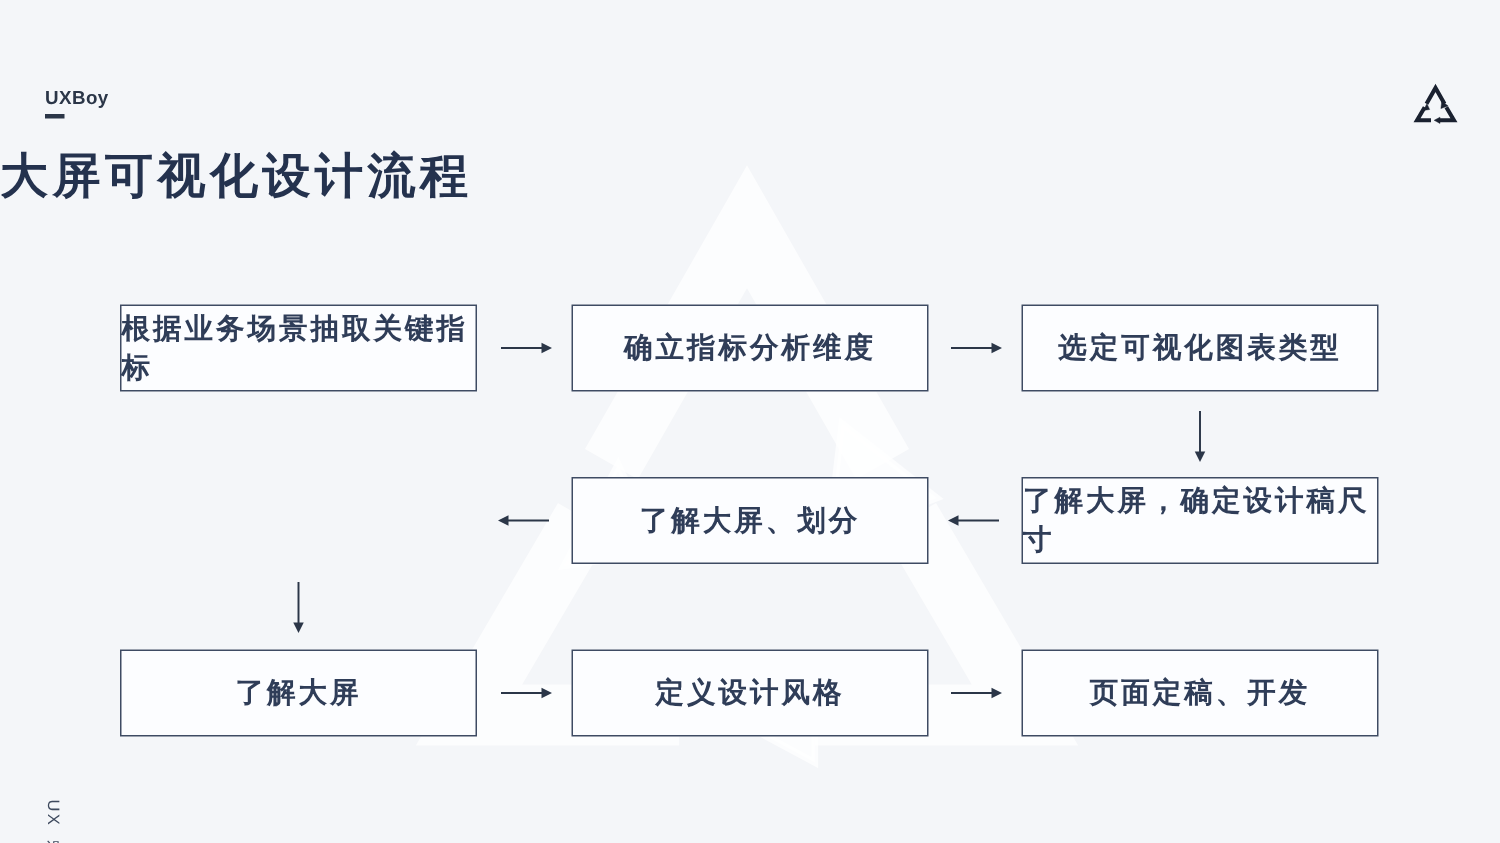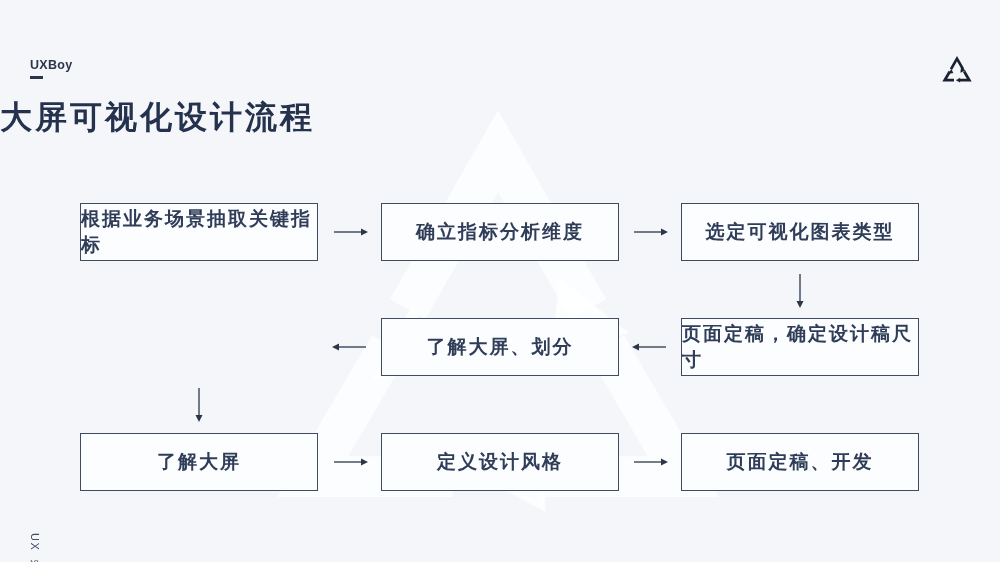--- a/index.html
+++ b/index.html
@@ -95,21 +95,21 @@
   <svg class="arrow" style="left:633px;top:186px">
     <line x1="1" y1="5" x2="29" y2="5"></line>
       <path d="M28,1.5 L35,5 L28,8.5 Z"></path>
   </svg>
   <svg class="arrow down" style="left:783px;top:244px">
     <line x1="1" y1="5" x2="29" y2="5"></line>
       <path d="M28,1.5 L35,5 L28,8.5 Z"></path>
   </svg>
 
   <div class="fbox r2 c2">了解大屏、划分</div>
-  <div class="fbox r2 c3">页面定稿，确定设计稿尺寸</div>
+  <div class="fbox r2 c3">了解大屏，确定设计稿尺寸</div>
   <svg class="arrow left" style="left:333px;top:301px">
     <line x1="1" y1="5" x2="29" y2="5"></line>
       <path d="M28,1.5 L35,5 L28,8.5 Z"></path>
   </svg>
   <svg class="arrow left" style="left:633px;top:301px">
     <line x1="1" y1="5" x2="29" y2="5"></line>
       <path d="M28,1.5 L35,5 L28,8.5 Z"></path>
   </svg>
   <svg class="arrow down" style="left:182px;top:358px">
     <line x1="1" y1="5" x2="29" y2="5"></line>

